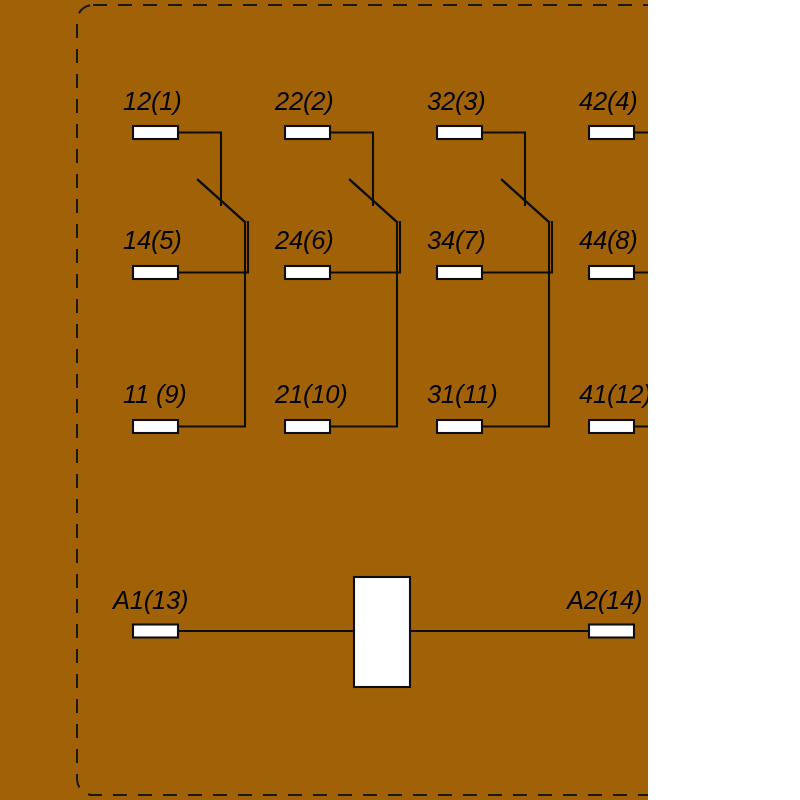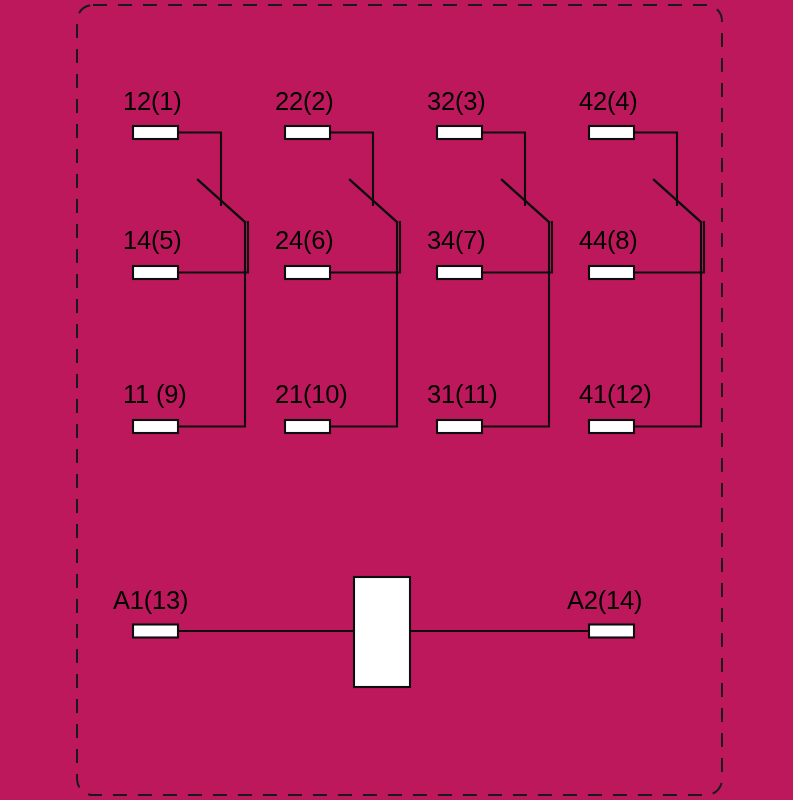--- a/index.html
+++ b/index.html
@@ -5,24 +5,25 @@
   html, body {
     margin: 0;
     padding: 0;
     background: #ffffff;
   }
   body {
     font-family: "Liberation Sans", sans-serif;
   }
   #diagram-root {
     position: relative;
-    width: 793px;
+    width: 648px;
     height: 800px;
-    background: #be185d;
+    background: #a16207;
     overflow: hidden;
+    font-style: italic;
   }
   #schematic-svg {
     display: block;
     width: 800px;
     height: 800px;
   }
   .enclosure-border {
     fill: none;
     stroke: #1a1a1a;
     stroke-width: 2;

